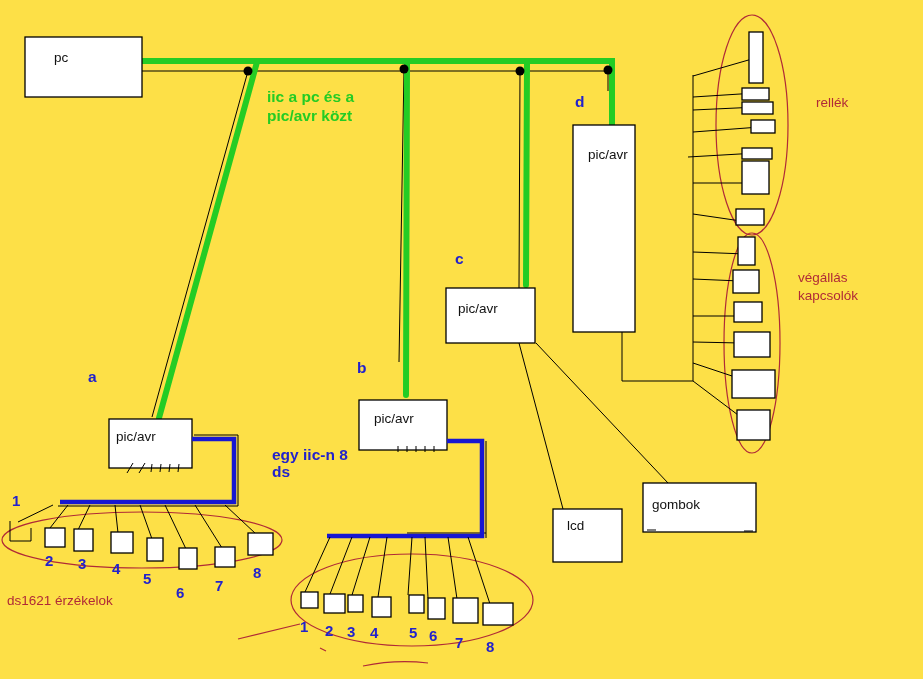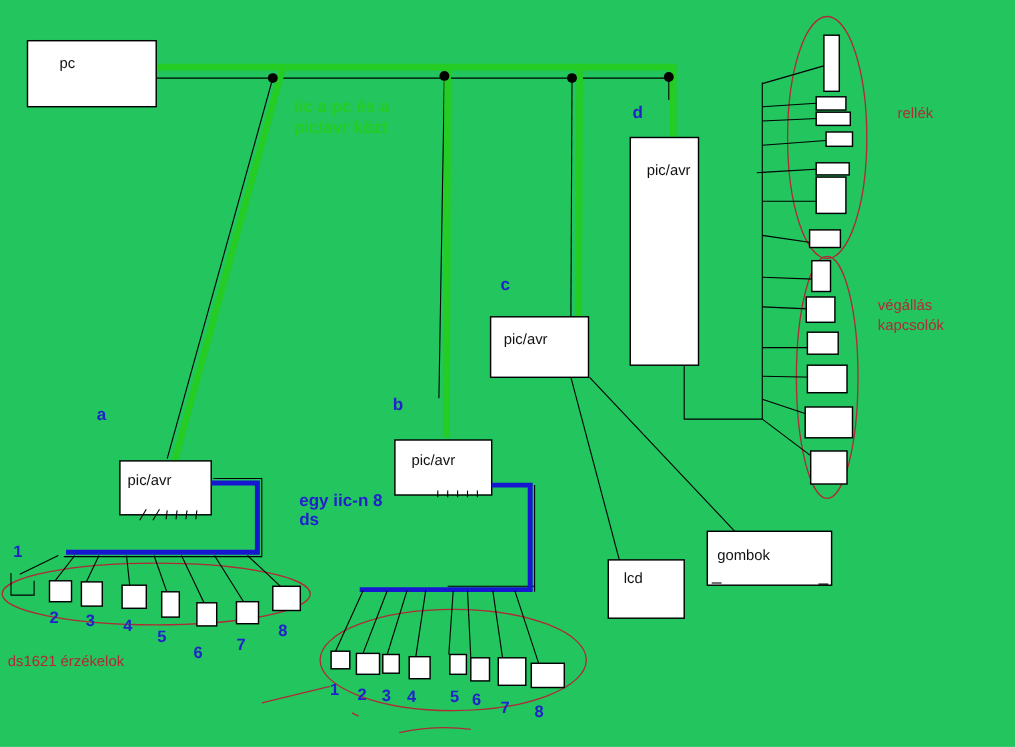--- a/index.html
+++ b/index.html
@@ -1,16 +1,16 @@
 <!DOCTYPE html>
 <html style="--green: #24cc24; --blue: #2222cc; --wire: #1717d1; --red: #b02a37;"><head>
 <meta charset="utf-8">
 <style>
   html,body { margin:0; padding:0; background:#ffffff; }
-  .stage { width:923px; height:679px; position:relative; background:#22c55e; overflow:hidden; }
+  .stage { width:923px; height:679px; position:relative; background:#fde047; overflow:hidden; }
   svg { display:block; }
   svg text { font-family:"Liberation Sans","DejaVu Sans",sans-serif; }
   .plain     { font-size:13.5px; fill:#111; }
   .blue-bold { font-size:15.5px; font-weight:bold; fill:var(--blue,#2222cc); }
   .num       { font-size:15px;   font-weight:bold; fill:var(--blue,#2222cc); }
   .green-bold{ font-size:15.5px; font-weight:bold; fill:var(--green,#24cc24); }
   .red-label { font-size:13.5px; fill:var(--red,#b02a37); }
   .ink       { stroke:#000; fill:none; stroke-width:1; }
   .box       { fill:#fff; stroke:#000; stroke-width:1.3; }
   .green-line{ stroke:var(--green,#24cc24); stroke-width:6; fill:none; stroke-linecap:round; }

